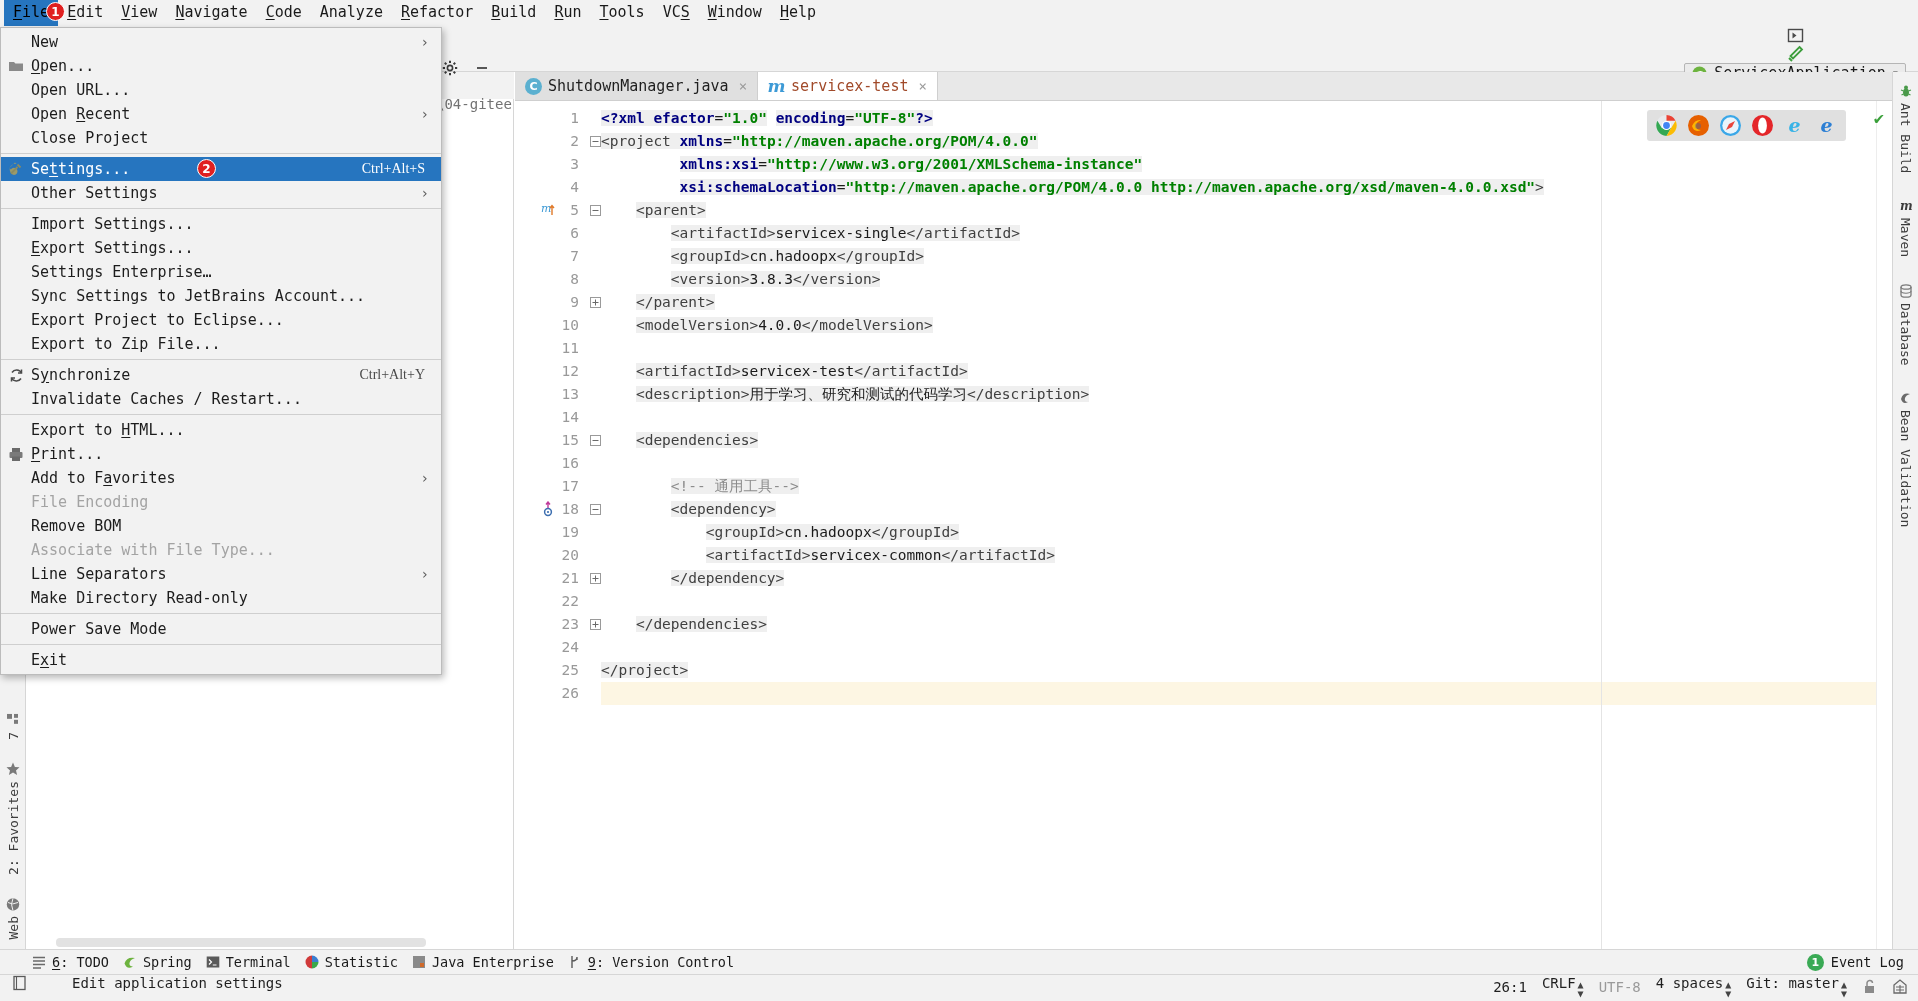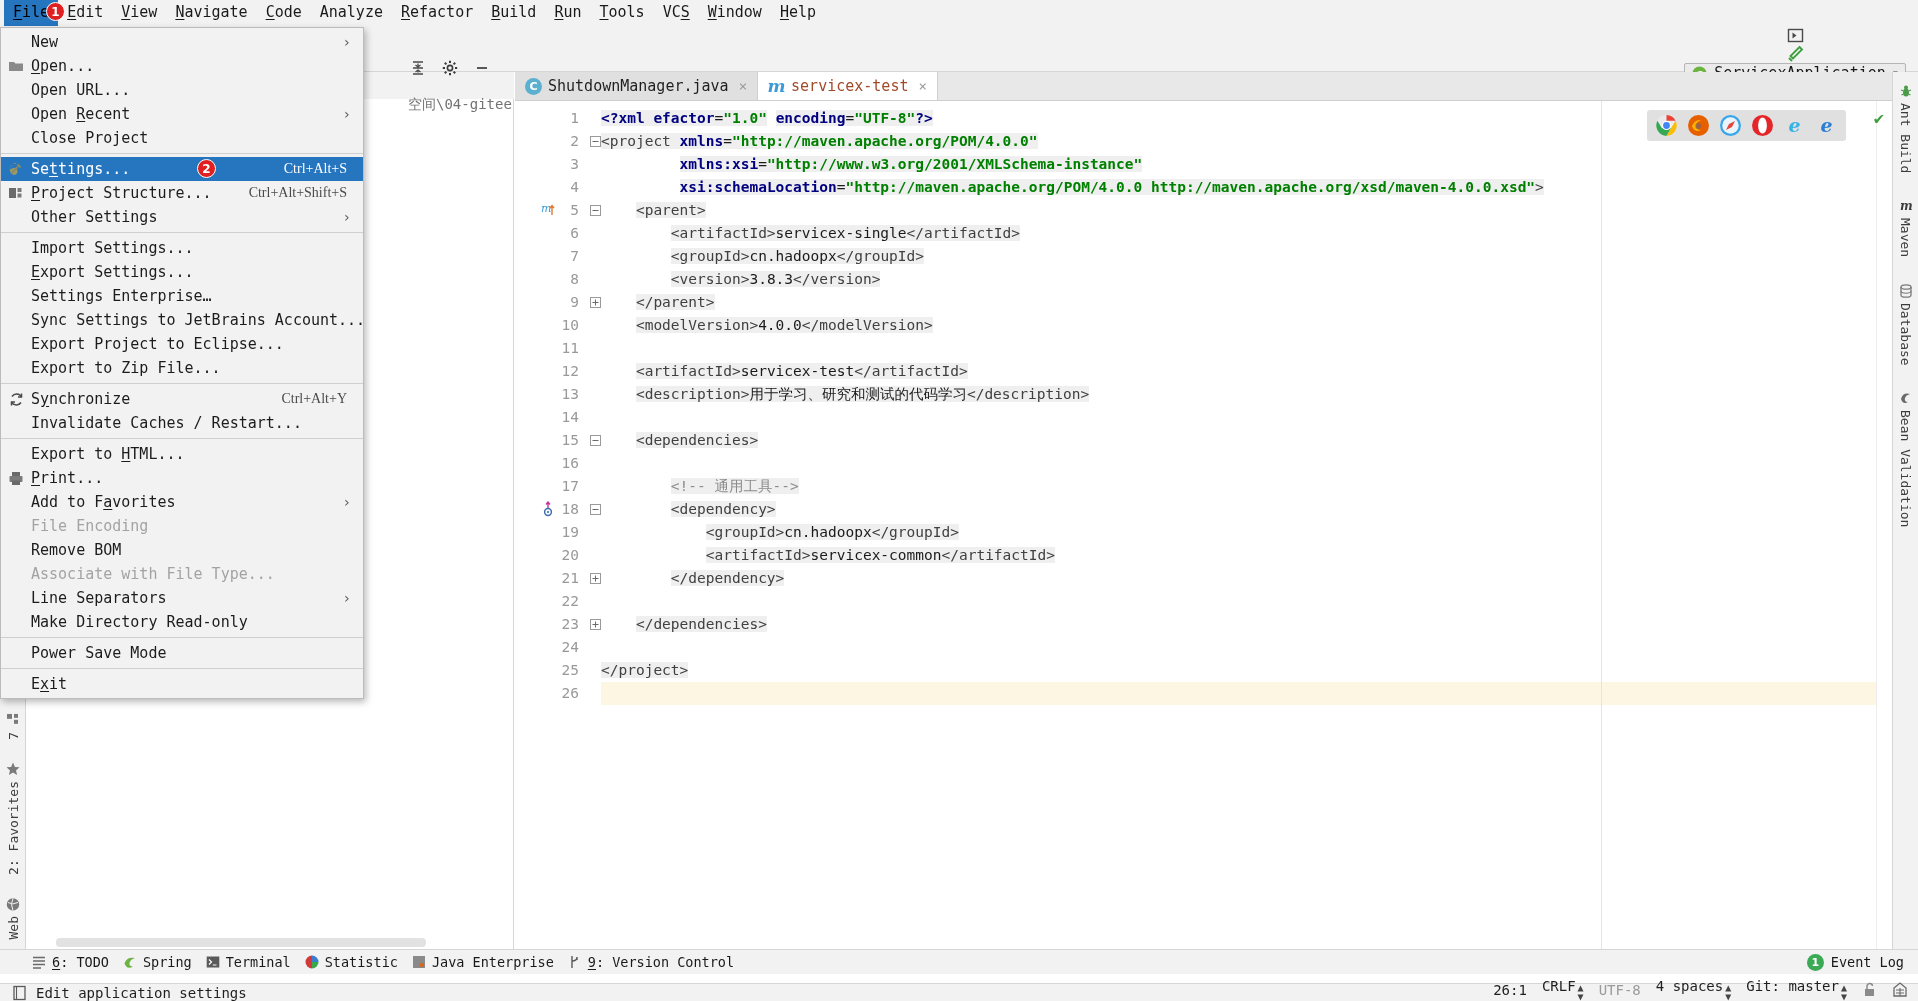--- a/index.html
+++ b/index.html
@@ -103,21 +103,21 @@
     position: absolute; left: 408px; top: 96px;
     font-size: 14px; color: #737373; white-space: nowrap;
   }
   .pp-hscroll {
     position: absolute; left: 30px; bottom: 2px; width: 370px; height: 9px;
     background: #e2e2e2; border-radius: 4px;
   }
 
   
   .file-menu {
-    position: absolute; left: 0; top: 27px; width: 364px;
+    position: absolute; left: 0; top: 27px; width: 442px;
     background: #f2f2f2;
     border: 1px solid #bcbcbc;
     box-shadow: 2px 3px 7px rgba(0,0,0,0.28);
     z-index: 50;
     padding: 2px 0;
   }
   .mi {
     position: relative; display: flex; align-items: center;
     height: 24px; padding: 0 10px 0 0;
     font-size: 15px; color: #1c1c1c; white-space: nowrap;
@@ -237,24 +237,24 @@
   .bb-right { position: absolute; right: 14px; display: flex; align-items: center; gap: 7px; }
   .greenbadge {
     width: 17px; height: 17px; border-radius: 50%;
     background: #3aaa55; color: #fff; font-size: 11px; font-weight: bold;
     display: inline-flex; align-items: center; justify-content: center;
     font-family: "DejaVu Sans", sans-serif;
   }
 
   
   .status-bar {
-    position: absolute; left: 0; bottom: 0; width: 1918px; height: 18px;
+    position: absolute; left: 0; bottom: 0; width: 1918px; height: 27px;
     background: #f2f2f2; border-top: 1px solid #d6d6d6;
-    display: flex; align-items: flex-end; padding-left: 12px;
-    font-size: 14px; color: #1f1f1f;
+    display: flex; align-items: flex-start; padding-left: 12px;
+    font-size: 14px; color: #1f1f1f; gap: 36px;
   }
   .sb-right {
     position: absolute; right: 10px; display: flex; align-items: center;
     gap: 15px; font-size: 14px;
   }
   .sb-dim { color: #9a9a9a; }
   .arrows { font-size: 10px; line-height: 9px; display: inline-flex;
       flex-direction: column; margin-left: 2px; color: #444; }
 
   svg { display: block; }
@@ -678,32 +678,20 @@
             <path d="M10 2 a3.6 3.6 0 1 0 3.2 5.4 L14.5 9 L9 14.5 L7.4 13 A3.6 3.6 0 1 0 10 2 Z" fill="#9a9a6a" transform="rotate(180 8 8)"></path>
             <path d="M3 12.5 L9.5 6 M9.5 3.5 L12.5 6.5" stroke="#8c8c60" stroke-width="1.8"></path>
           </svg>
         </span>
         <span class="mi-label">Se<span class="mn">t</span>tings...</span>
         <span class="mi-spacer"></span>
         <span class="mi-accel">Ctrl+Alt+S</span>
         <span class="badge badge-settings">2</span>
       </div>
       <div class="mi">
-        <span class="mi-icon">
-          <svg width="16" height="14" viewBox="0 0 16 14">
-            <rect x="1" y="2" width="7" height="10" fill="#6b6b6b"></rect>
-            <rect x="9.5" y="2" width="4" height="4" fill="#7b7b7b"></rect>
-            <rect x="9.5" y="7.5" width="4" height="4" fill="#7b7b7b"></rect>
-          </svg>
-        </span>
-        <span class="mi-label"><span class="mn">P</span>roject Structure...</span>
-        <span class="mi-spacer"></span>
-        <span class="mi-accel">Ctrl+Alt+Shift+S</span>
-      </div>
-      <div class="mi">
         <span class="mi-icon"></span>
         <span class="mi-label">Other Settings</span>
         <span class="mi-spacer"></span>
         <span class="mi-arrow">›</span>
       </div>
       <div class="mi-sep"></div>
       <div class="mi">
         <span class="mi-icon"></span>
         <span class="mi-label">Import Settings...</span>
         <span class="mi-spacer"></span>

